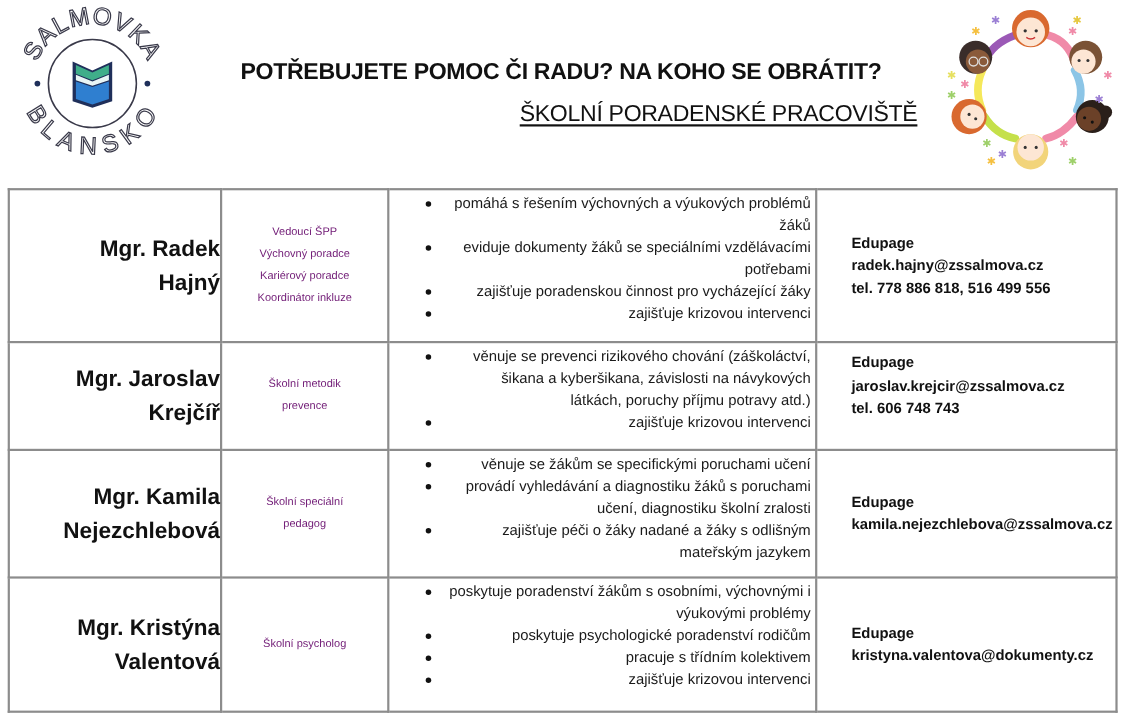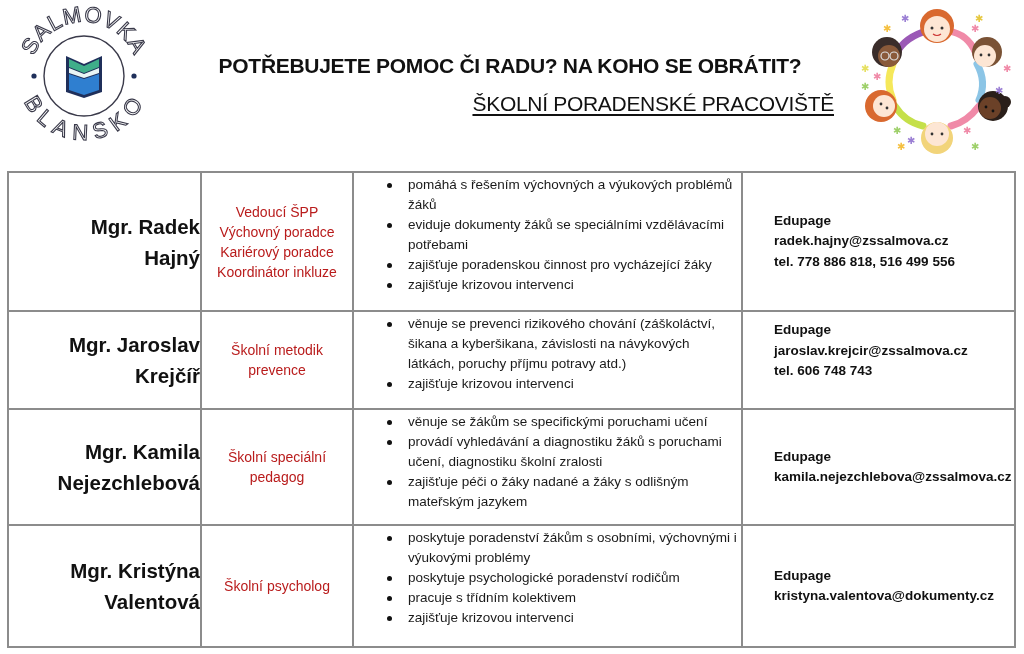--- a/index.html
+++ b/index.html
@@ -22,23 +22,23 @@
   table.spp {
     position: absolute; left: 7px; top: 171px; width: 1007px;
     border-collapse: collapse; table-layout: fixed;
   }
   table.spp td { border: 2px solid #8c8c8c; vertical-align: middle; padding: 0; }
   col.c1 { width: 193px; } col.c2 { width: 152px; } col.c3 { width: 389px; } col.c4 { width: 273px; }
   tr.r1 { height: 139px; } tr.r2 { height: 98px; } tr.r3 { height: 116px; } tr.r4 { height: 122px; }
 
   .name { text-align: right; font-weight: bold; font-size: 20.5px; line-height: 31px; color: #111; }
   .name span { display: block; }
-  .role { text-align: center; font-size: 14px; line-height: 20px; color: #b91c1c; }
+  .role { text-align: center; font-size: 10px; line-height: 20px; color: #701a75; }
   .role span { display: block; }
-  .duties { padding: 2px 4px 10px 0 !important; vertical-align: top !important; }
+  .duties { padding: 2px 4px 10px 0 !important; vertical-align: top !important; text-align: right; }
   .duties ul { margin: 0; padding: 0 0 0 54px; list-style: none; }
   .duties li { position: relative; font-size: 13.5px; line-height: 20px; color: #1a1a1a; }
   .duties li::before {
     content: ""; position: absolute; left: -21px; top: 8px; width: 5px; height: 5px;
     border-radius: 50%; background: #111;
   }
   .contact { padding-left: 7px !important; font-weight: bold; font-size: 13.5px; line-height: 20.5px; color: #111; }
   .contact span { display: block; padding-left: 24px; }
 </style>
 </head>

